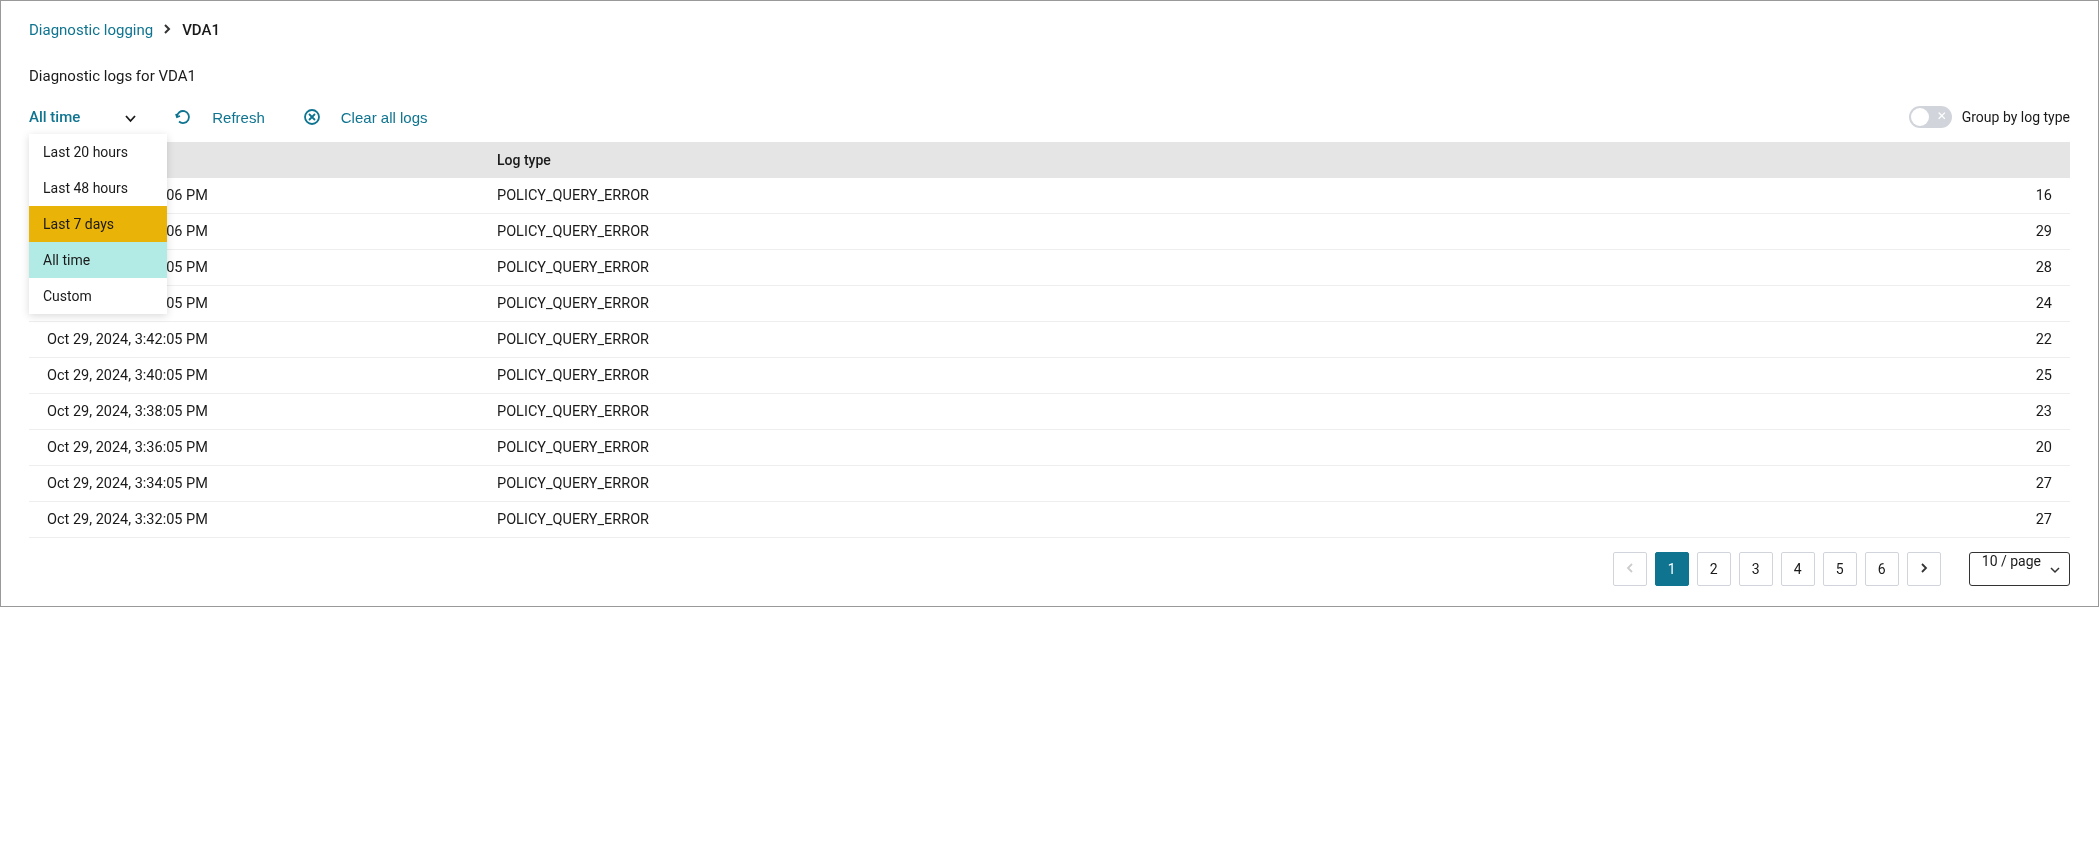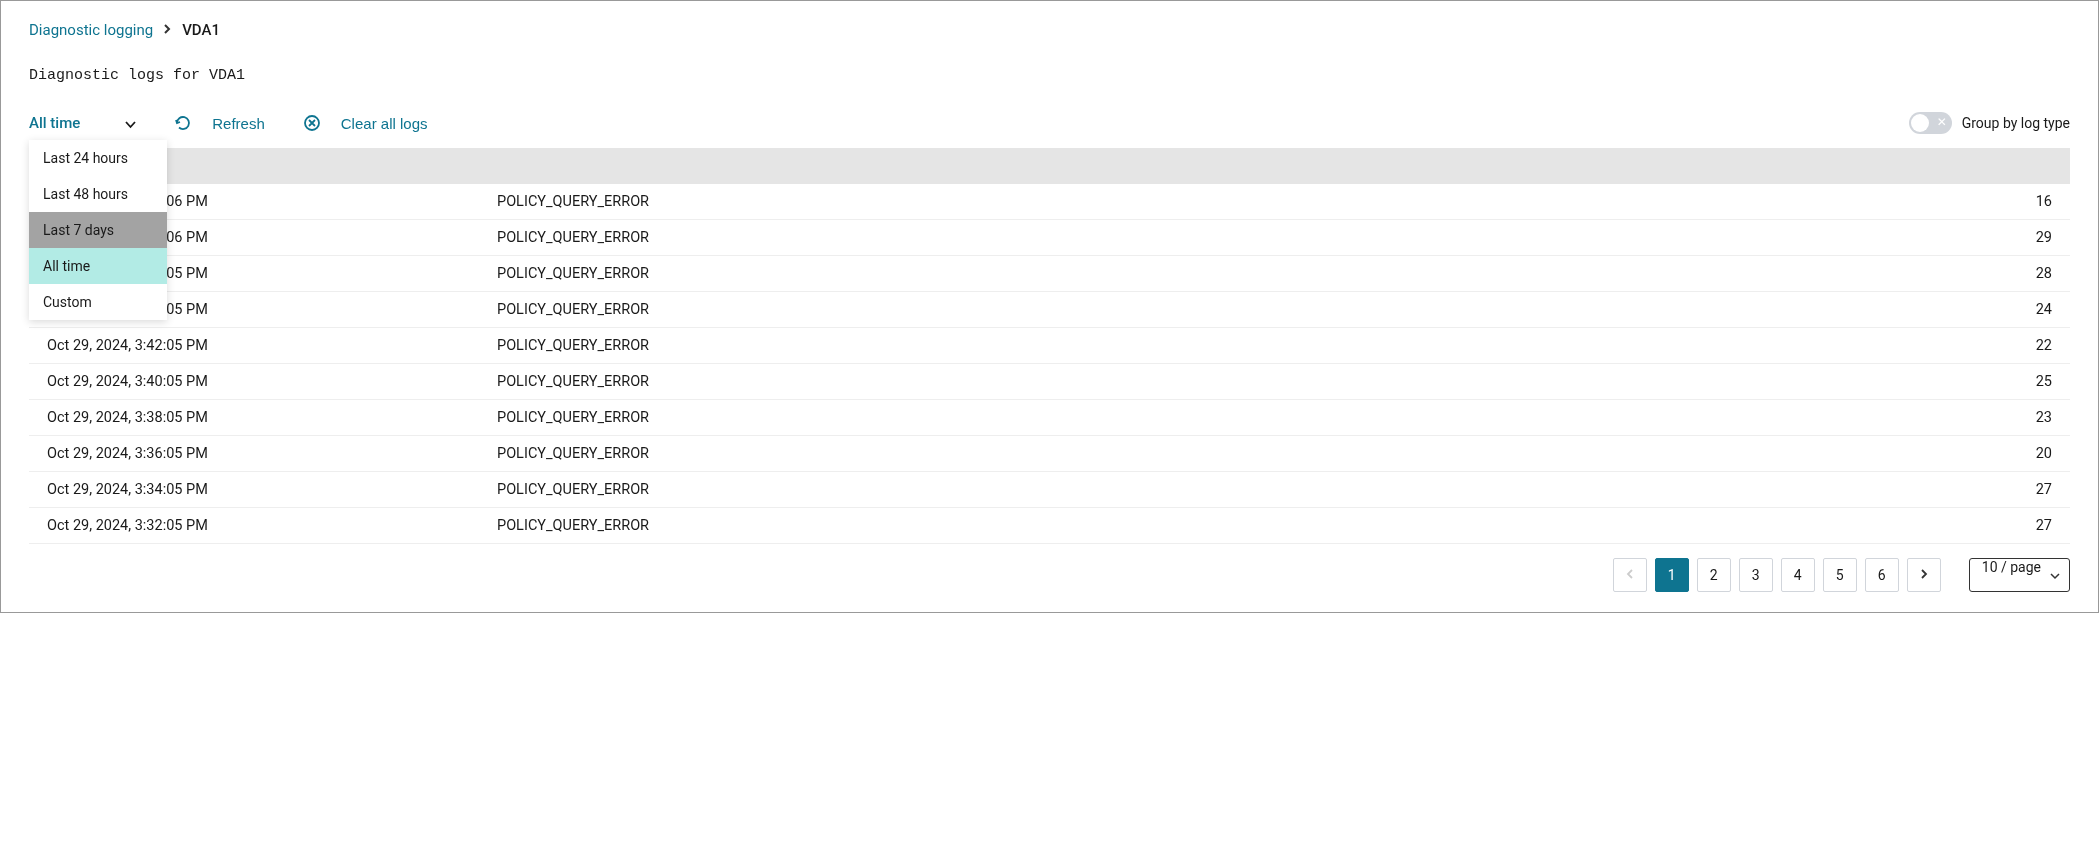--- a/index.html
+++ b/index.html
@@ -15,21 +15,21 @@
   display: flex;
   align-items: center;
   gap: 10px;
   font-size: 15px;
   margin-bottom: 28px;
 }
 .breadcrumb-link { color: #0e7490; text-decoration: none; }
 .breadcrumb-sep { color: #333; font-weight: 600; }
 .breadcrumb-current { color: #1a1a1a; font-weight: 500; }
 
-.page-title { font-size: 15px; font-weight: 400; margin-bottom: 28px; font-family: Liberation Mono, monospace; }
+.page-title { font-size: 15px; font-weight: 400; margin-bottom: 21px; }
 
 .toolbar {
   display: flex;
   align-items: center;
   gap: 38px;
   margin-bottom: 14px;
   position: relative;
 }
 .time-selector {
   display: flex;
@@ -93,21 +93,21 @@
   background: #fff;
   box-shadow: 0 2px 8px rgba(0,0,0,0.15);
   z-index: 10;
 }
 .dropdown-item {
   padding: 10px 14px;
   font-size: 14px;
   cursor: pointer;
   color: #1a1a1a;
 }
-.dropdown-item.hover { background: #a3a3a3; }
+.dropdown-item.hover { background: #eab308; }
 .dropdown-item.selected { background: #b2ebe5; }
 
 .table-container { width: 100%; }
 .table-header {
   display: flex;
   background: #e5e5e5;
   font-weight: 500;
   font-size: 14px;
 }
 .col-time { width: 450px; padding: 10px 18px; }
@@ -211,31 +211,32 @@
 
   <div class="toolbar-right">
     <div class="toggle">
       <div class="toggle-knob"></div>
       <span class="toggle-x">✕</span>
     </div>
     <span>Group by log type</span>
   </div>
 
   <div class="dropdown" id="dropdown-menu">
-      <div class="dropdown-item">Last 24 hours</div>
+      <div class="dropdown-item">Last 20 hours</div>
       <div class="dropdown-item">Last 48 hours</div>
       <div class="dropdown-item hover">Last 7 days</div>
       <div class="dropdown-item selected">All time</div>
       <div class="dropdown-item">Custom</div>
     </div>
 </div>
 
 <div class="table-container">
   <div class="table-header">
     <div class="col-time">Time</div>
+    <div class="col-type">Log type</div>
   </div>
   <div class="table-body" id="table-body">
       <div class="row">
         <div class="col-time">Oct 29, 2024, 3:50:06 PM</div>
         <div class="col-type">POLICY_QUERY_ERROR</div>
         <div class="col-count">16</div>
       </div>
       <div class="row">
         <div class="col-time">Oct 29, 2024, 3:48:06 PM</div>
         <div class="col-type">POLICY_QUERY_ERROR</div>

